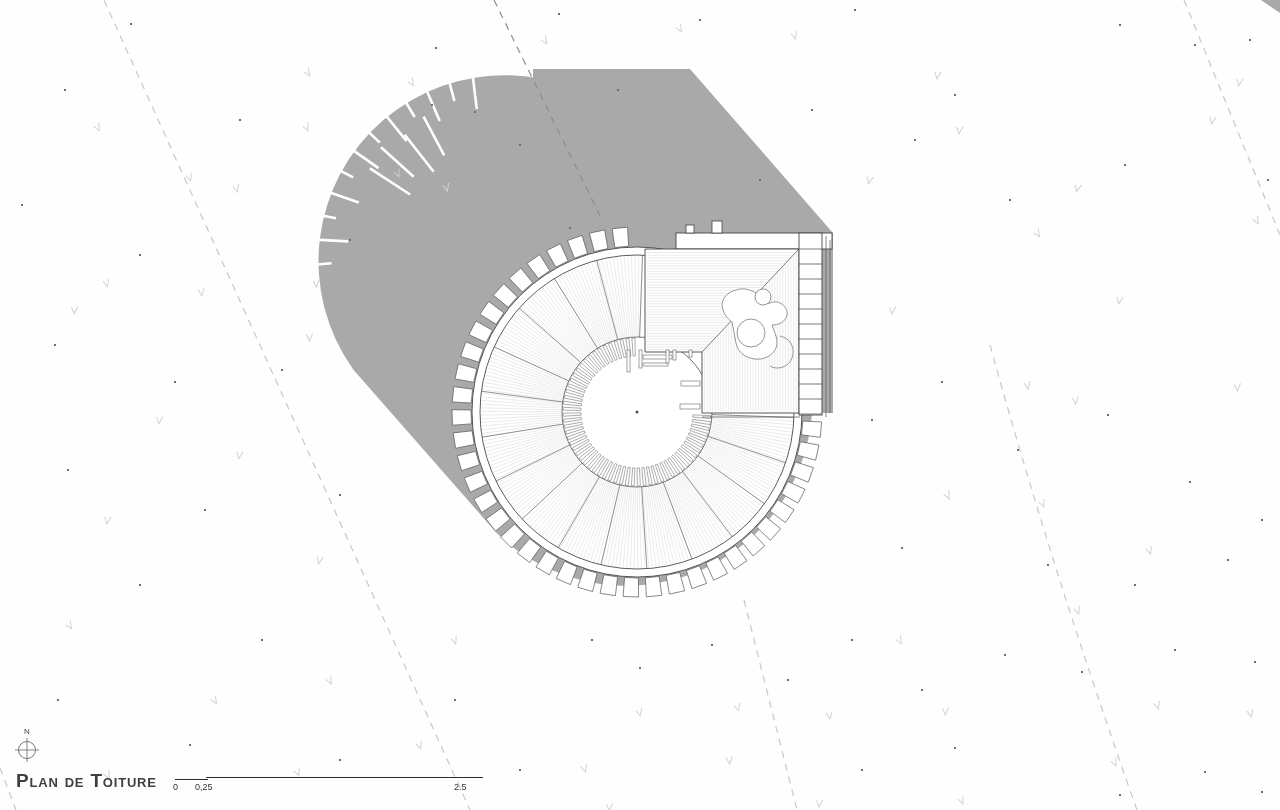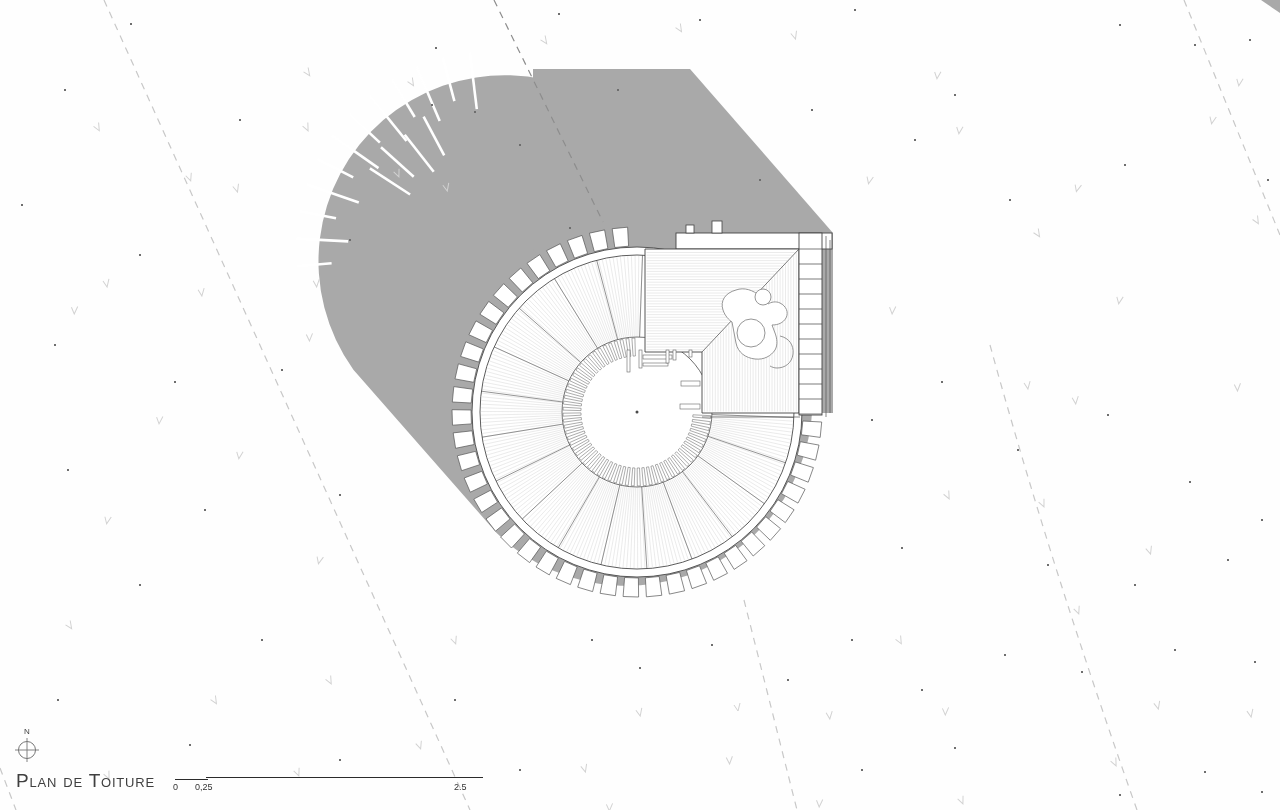--- a/index.html
+++ b/index.html
@@ -1,20 +1,20 @@
 <!DOCTYPE html>
 <html><head>
 <meta charset="utf-8">
 <style>
   html,body{margin:0;padding:0;background:#fff;}
   .page{position:relative;width:1280px;height:810px;background:#fefefe;overflow:hidden;
         font-family:"Liberation Sans",sans-serif;}
   #plan-svg{position:absolute;left:0;top:0;}
   .drawing-title{position:absolute;left:16px;top:770px;font-size:19px;
-        font-variant:small-caps;letter-spacing:.8px;color:#3f3f3f;}
+        font-variant:small-caps;letter-spacing:.8px;color:#3f3f3f;font-weight:bold;}
   .north{position:absolute;left:14px;top:727px;width:26px;text-align:center;}
   .north .n-label{display:block;font-size:8px;color:#444;line-height:9px;}
   .scalebar{position:absolute;left:175px;top:774px;width:312px;height:22px;font-size:9px;color:#333;}
   .sb-seg1{position:absolute;left:0;top:5px;width:33px;height:1px;background:#2b2b2b;}
   .sb-seg2{position:absolute;left:31px;top:3px;width:277px;height:1px;background:#2b2b2b;}
   .sb-label{position:absolute;top:8px;}
   .sb-l0{left:-2px;} .sb-l1{left:20px;} .sb-l2{left:279px;}
 </style>
 </head>
 <body>

